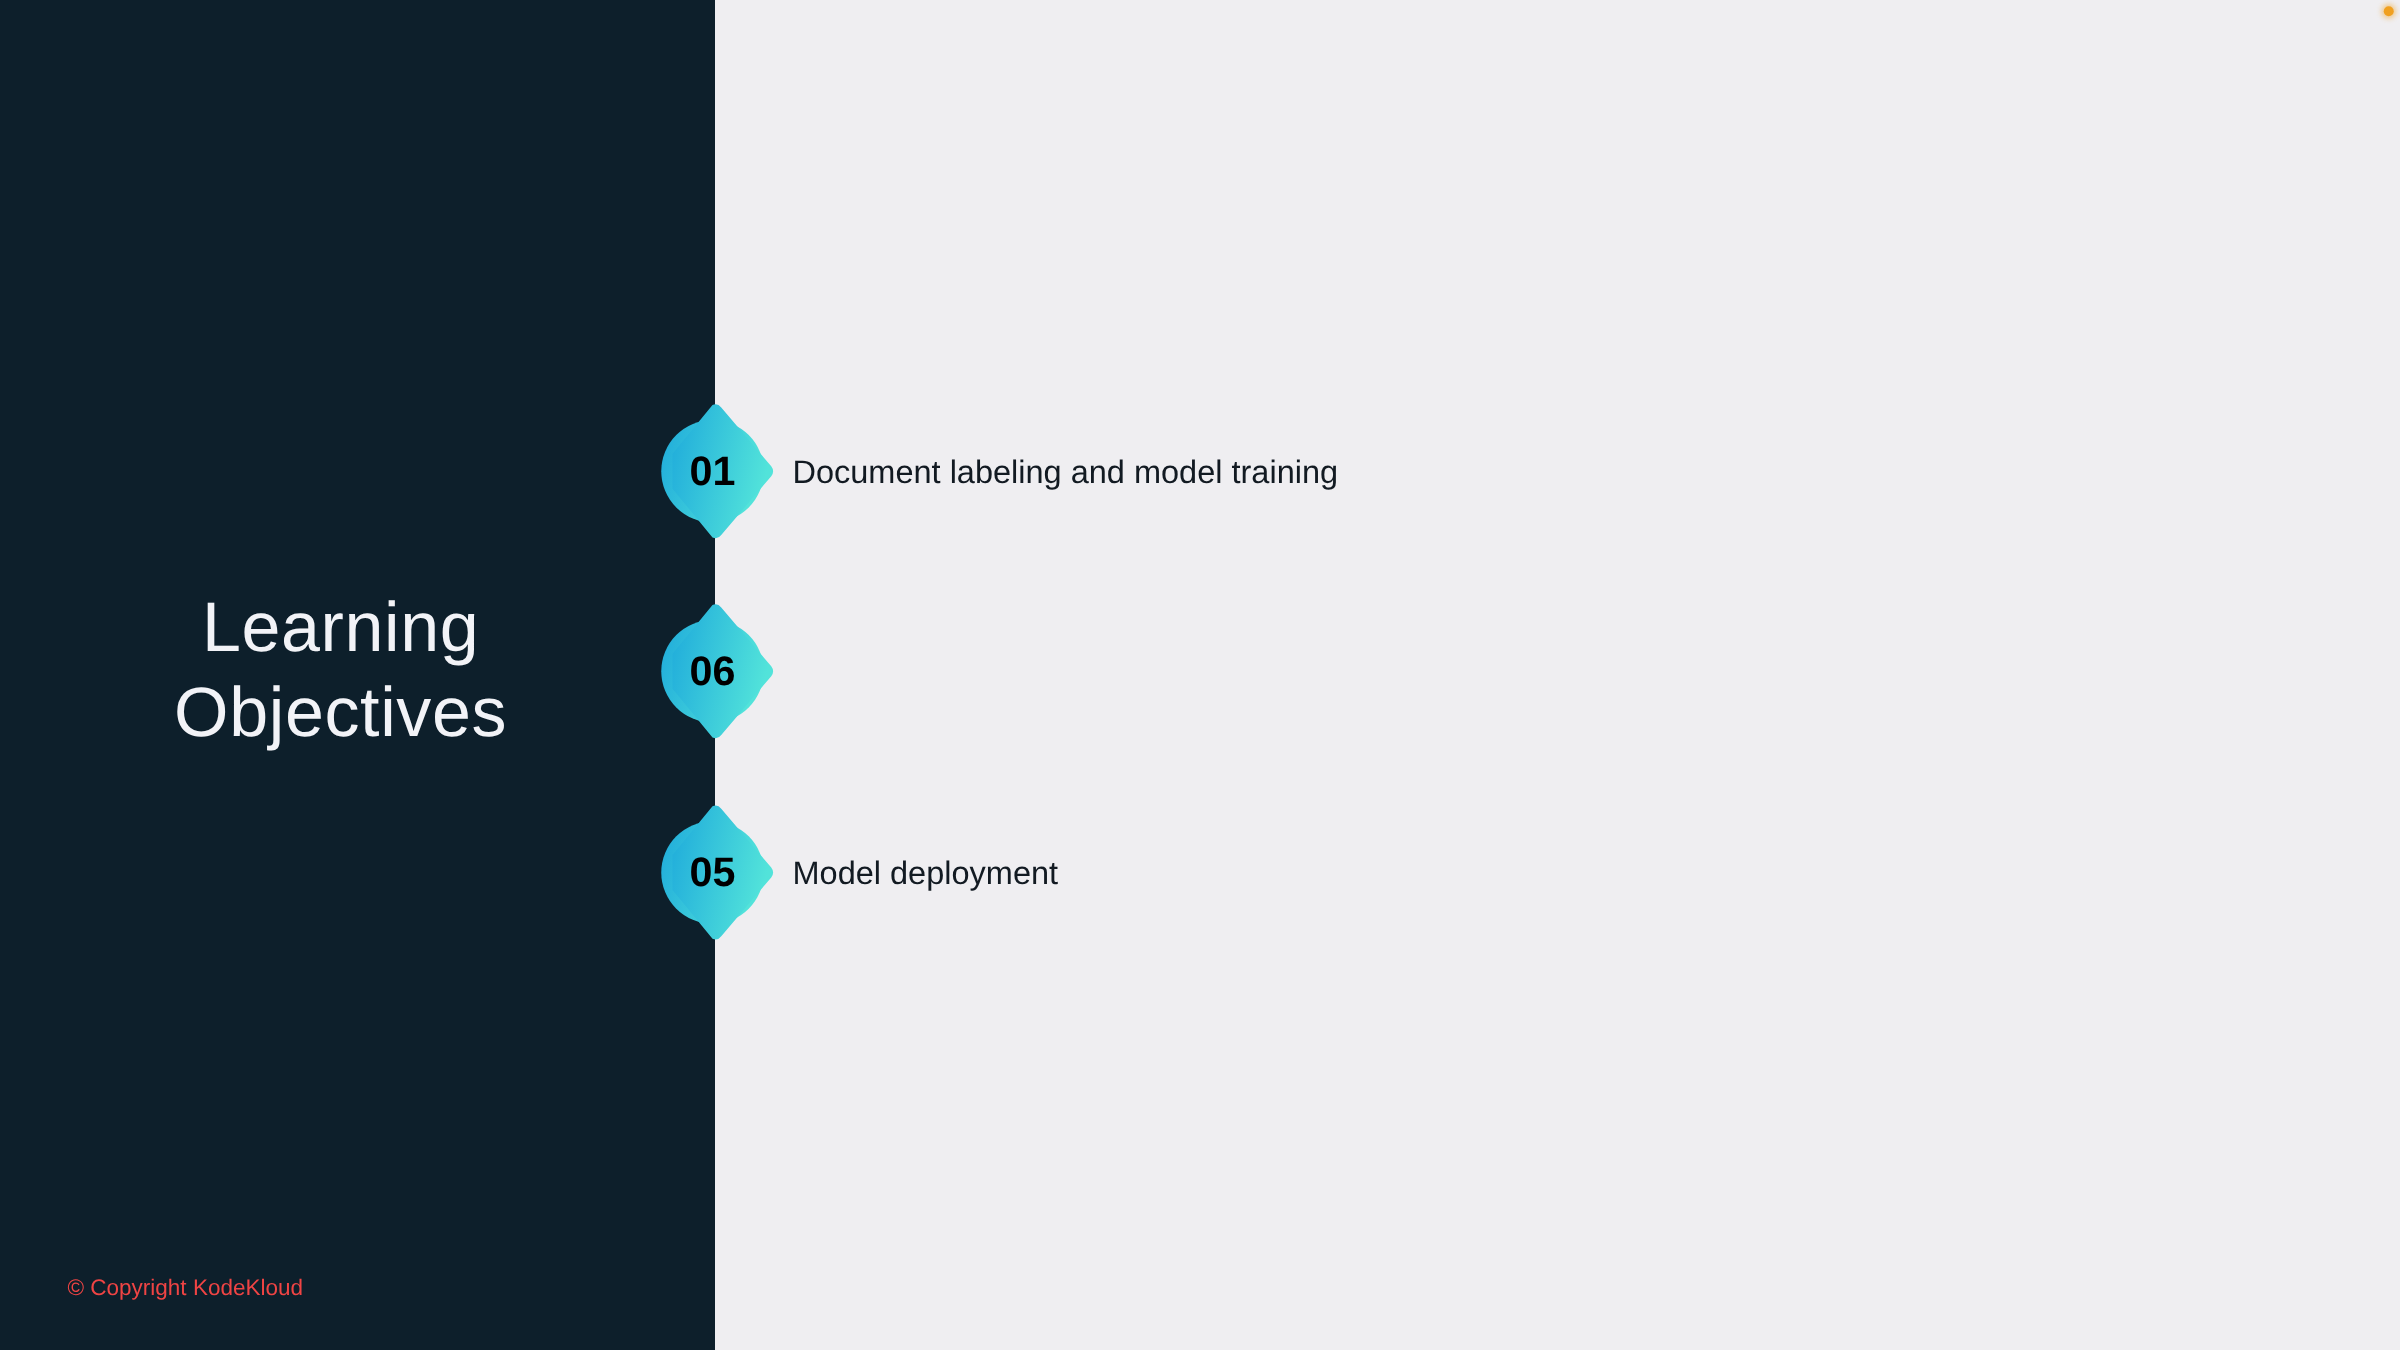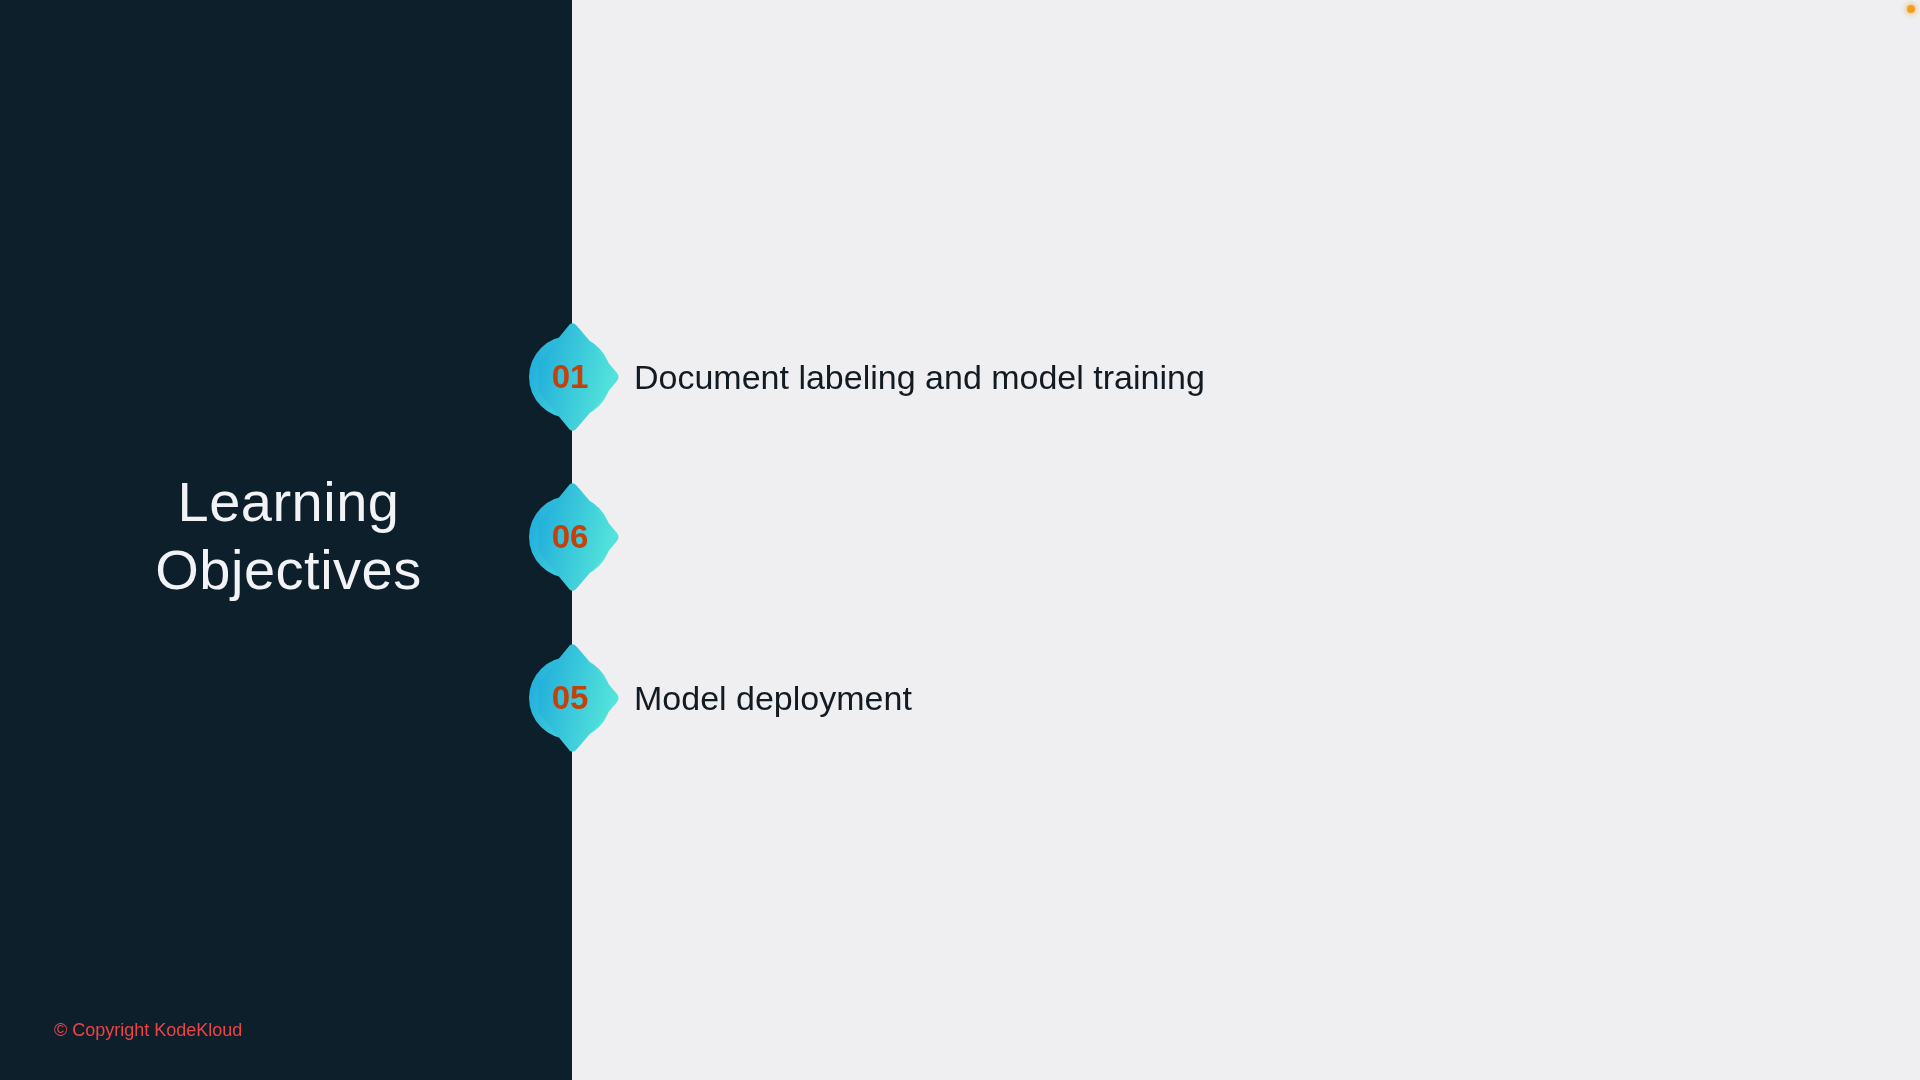--- a/index.html
+++ b/index.html
@@ -10,42 +10,41 @@
   }
   .left-panel {
     position: absolute; left: 0; top: 0; width: 572px; height: 1080px;
     background: #0d1f2b;
   }
   .title {
     position: absolute; left: 0; top: 468px; width: 545px;
     text-align: center; color: #f2f3f7;
     font-size: 56px; line-height: 68px; font-weight: 400;
     letter-spacing: 0.5px;
-    margin-left: 16px;
   }
   .title span { display: block; }
   .copyright {
     position: absolute; left: 54px; top: 1020px;
     color: #ef4444; font-size: 18px;
   }
   .objective {
     position: absolute; left: 528px; height: 112px; width: 900px;
   }
   .badge {
     position: absolute; left: 0; top: 0; width: 92px; height: 112px;
   }
   .badge svg { position: absolute; left: 0; top: 0; }
   .badge-num {
     position: absolute; left: 0; top: 0; width: 84px; height: 112px;
     line-height: 112px; text-align: center;
-    color: #c2410c; font-weight: 700; font-size: 33px;
+    color: #000000; font-weight: 700; font-size: 33px;
   }
   .obj-text {
     position: absolute; left: 106px; top: 0; height: 112px; line-height: 112px;
-    color: #121a22; font-size: 34px; white-space: nowrap;
+    color: #121a22; font-size: 26px; white-space: nowrap;
   }
   .rec-dot {
     position: absolute; left: 1907px; top: 5px; width: 8px; height: 8px;
     border-radius: 50%; background: #f0a020;
     box-shadow: 0 0 4px 2px rgba(240,160,32,0.45);
   }
 </style>
 </head>
 <body>
 

